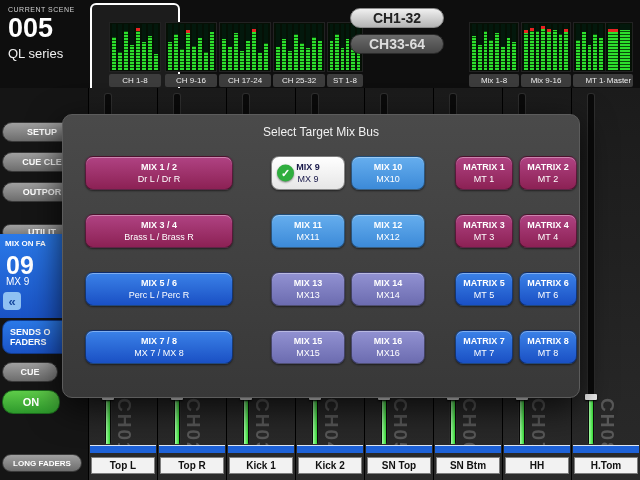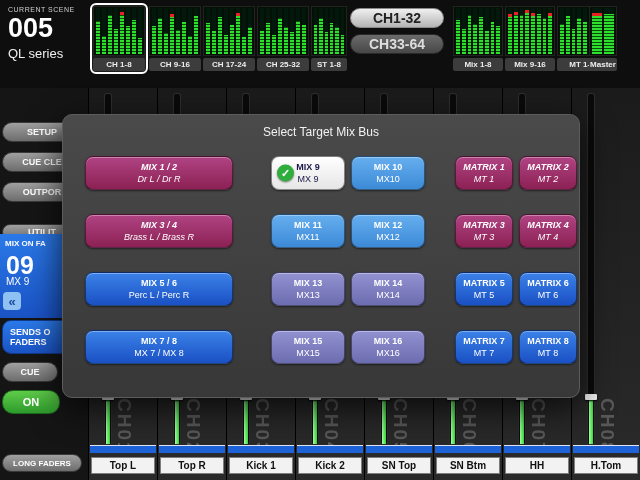--- a/index.html
+++ b/index.html
@@ -7,21 +7,21 @@
        background:#161616;font-family:"Liberation Sans",sans-serif;
        -webkit-user-select:none;user-select:none;}
 
   
   .topbar{position:absolute;left:0;top:0;width:640px;height:88px;background:#0e0e0e;border-bottom:2px solid #000;}
   .scene{position:absolute;left:0;top:0;width:88px;height:88px;padding:6px 0 0 8px;box-sizing:border-box;}
   .scene-label{font-size:7px;color:#cfcfcf;letter-spacing:.5px;}
   .scene-num{font-size:27px;font-weight:bold;color:#fff;line-height:30px;}
   .scene-series{font-size:13px;color:#f0f0f0;margin-top:3px;}
 
-  .bank{position:absolute;top:3px;border:2px solid transparent;border-radius:6px;padding:1px;box-sizing:content-box;font-weight:bold;}
+  .bank{position:absolute;top:3px;border:2px solid transparent;border-radius:6px;padding:17px;box-sizing:content-box;}
   .bank.sel{border-color:#fff;background:#1c1c1c;}
   .meters{display:flex;align-items:flex-end;height:46px;background:#051005;border:1px solid #222;padding:1px;}
   .mbar{flex:1;margin:0 1px;height:100%;background:#03180c;display:flex;align-items:flex-end;}
   .mfill{width:100%;background:repeating-linear-gradient(0deg,#2de02d 0 2px,#0a4a0a 2px 3px);}
   .mfill.clip{box-shadow:inset 0 3px 0 #e82222;}
   .bank-label{margin-top:2px;background:#3c3c3c;border-radius:2px;font-size:8px;line-height:13px;color:#eee;text-align:center;white-space:nowrap;overflow:hidden;}
 
   .bankbtn{position:absolute;width:94px;height:20px;border-radius:10px;font-size:14px;font-weight:bold;
            display:flex;align-items:center;justify-content:center;box-sizing:border-box;}
   .bankbtn.on{background:linear-gradient(#f0f0f0,#b4b4b4);color:#222;border:1px solid #8a8a8a;}
@@ -72,21 +72,21 @@
         justify-content:center;gap:1px;color:#fff;text-align:center;box-sizing:border-box;
         box-shadow:inset 0 1px 0 rgba(255,255,255,.35),0 1px 2px rgba(0,0,0,.5);border:1px solid rgba(0,0,0,.45);}
   .dbtn .l1{font-size:9px;font-weight:bold;line-height:11px;white-space:nowrap;}
   .dbtn .l2{font-size:9px;line-height:11px;white-space:nowrap;}
   .cpair{left:22px;width:148px;}
   .cm1{left:208px;width:74px;}
   .cm2{left:288px;width:74px;text-align:right;}
   .cx1{left:392px;width:58px;}
   .cx2{left:456px;width:58px;}
   .r1{top:41px;} .r2{top:99px;} .r3{top:157px;} .r4{top:215px;}
-  .magenta{background:linear-gradient(#b04383,#8c2154);font-style:italic;}
+  .magenta{background:linear-gradient(#b04383,#8c2154);}
   .blue{background:linear-gradient(#3b82e8,#1a50c4);}
   .lightblue{background:linear-gradient(#66aeee,#3c8ad8);}
   .purple{background:linear-gradient(#9292d2,#6c6cb0);}
   .selectedbtn{background:linear-gradient(#ffffff,#e6e6e6);color:#18184a;}
   .check{position:absolute;left:5px;top:50%;transform:translateY(-50%);width:17px;height:17px;border-radius:50%;
          background:#2fae3e;color:#fff;font-size:11px;font-weight:bold;display:flex;align-items:center;
          justify-content:center;box-shadow:0 1px 2px rgba(0,0,0,.45);}
 </style>
 </head>
 <body>

